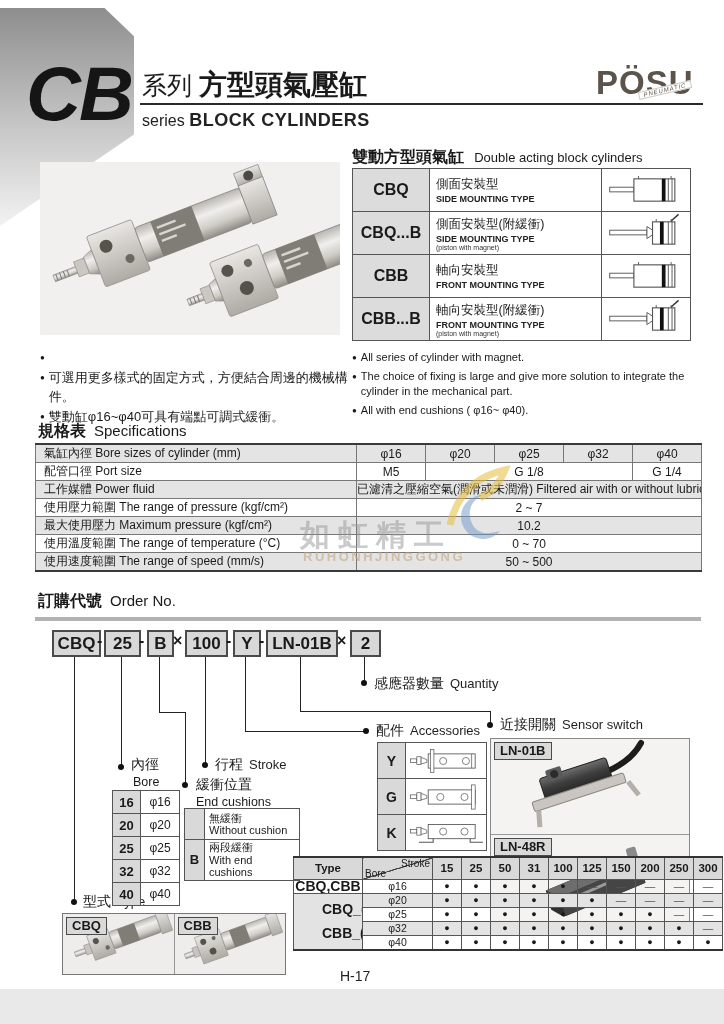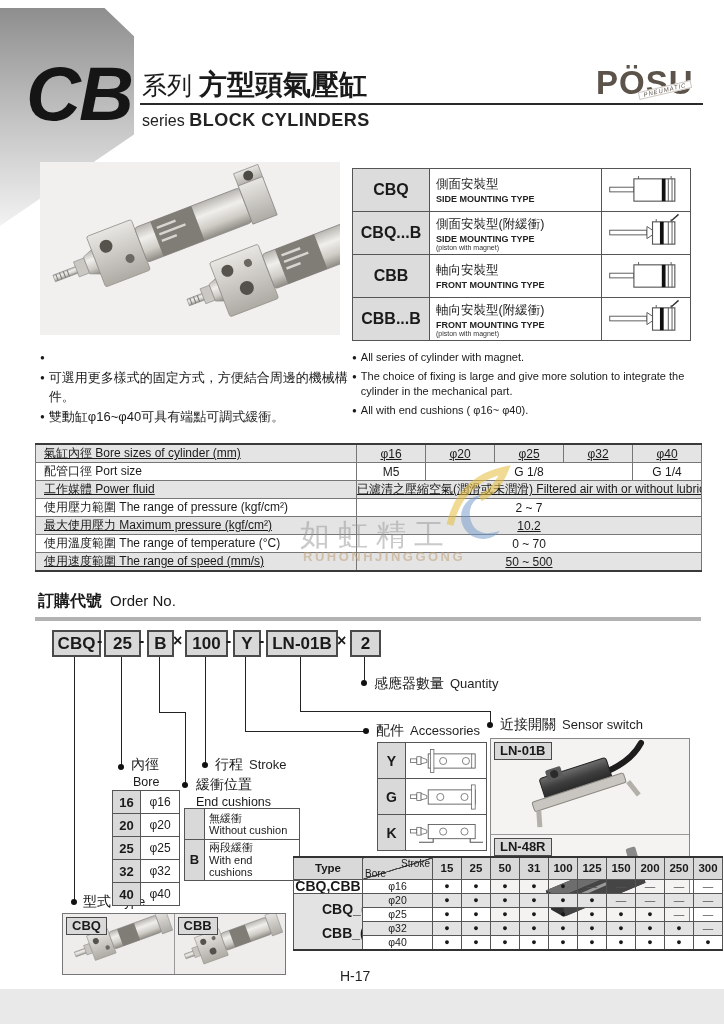--- a/index.html
+++ b/index.html
@@ -44,24 +44,24 @@
   
   .sect{font-size:15px;}
   .sect b{font-size:16px;margin-right:8px;}
   
   .spec{left:35px;top:443px;width:666px;table-layout:fixed;border-top:2px solid #3a3a3a;border-bottom:2px solid #3a3a3a;}
   .spec tr{height:18px;}
   .spec td{border-top:1px solid #777;font-size:12px;text-align:center;padding:0;overflow:hidden;white-space:nowrap;}
   .spec td.lbl{text-align:left;padding-left:8px;border-left:1px solid #777;}
   .spec td.v{border-left:1px solid #777;}
   .spec td.last{border-right:1px solid #777;}
-  .spec tr.shade td{background:#e4e4e4;text-decoration:underline;}
+  .spec tr.shade td{background:#e4e4e4;}
   
   .wm{pointer-events:none;z-index:6;}
-  .wm-zh{left:300px;top:515px;font-size:30px;font-weight:normal;color:rgba(150,150,150,.5);letter-spacing:8px;}
+  .wm-zh{left:300px;top:515px;font-size:30px;font-weight:bold;color:rgba(150,150,150,.5);letter-spacing:8px;}
   .wm-en{left:303px;top:549px;font-size:13px;color:rgba(190,160,120,.55);letter-spacing:2.5px;font-weight:bold;}
   
   .order-rule{left:35px;top:617px;width:666px;height:4px;background:#b2b2b2;}
   .seg{position:absolute;top:630px;height:23px;background:#d8d8d8;border:2px solid #4a4a4a;
        font-size:17px;font-weight:bold;text-align:center;line-height:23px;}
   .sep{position:absolute;top:632px;font-size:16px;font-weight:bold;}
   .vline{position:absolute;width:1px;background:#222;}
   .hline{position:absolute;height:1px;background:#222;}
   .dot{position:absolute;width:6px;height:6px;border-radius:50%;background:#111;}
   .callout{position:absolute;font-size:14px;white-space:nowrap;}
@@ -181,20 +181,24 @@
         <rect x="86" y="-18" width="104" height="37" rx="3" fill="url(#metal)" stroke="#8a8a8a" stroke-width=".8"></rect>
         <rect x="100" y="-18" width="42" height="37" fill="#807d77"></rect>
         <path d="M104,-10 h20 M104,-3 h26 M104,4 h15" stroke="#d8d6d1" stroke-width="2.5"></path>
         <rect x="190" y="-33" width="24" height="14" fill="url(#blockg)" stroke="#8a8a8a" stroke-width=".7"></rect>
         <circle cx="202" cy="-27" r="4.5" fill="#4c4a45"></circle>
         <rect x="190" y="-20" width="24" height="41" fill="url(#blockg)" stroke="#8a8a8a" stroke-width=".8"></rect>
       </g>
     </svg>
   </div>
 
+  <div class="abs ov-title">
+    <b>雙動方型頭氣缸</b>
+    <span>Double acting block cylinders</span>
+  </div>
   <table class="abs ovt">
     <tbody>
       <tr>
         <td class="code">CBQ</td>
         <td class="desc">
           <div class="zh">側面安裝型</div>
           <div class="en">SIDE MOUNTING TYPE</div>
         </td>
         <td class="dia">
           <svg width="80" height="40" viewBox="0 0 86 42" style="margin:0 auto">
@@ -284,20 +288,23 @@
     <div class="feat-item">
         <span class="blt">●</span>
         <span>The choice of fixing is large and give more solution to integrate the cylinder in the mechanical part.</span>
       </div>
     <div class="feat-item">
         <span class="blt">●</span>
         <span>All with end cushions ( φ16~ φ40).</span>
       </div>
   </div>
 
+  <div class="abs sect" style="left:38px;top:421px;">
+    <b>規格表</b><span>Specifications</span>
+  </div>
   <table class="abs spec">
     <colgroup>
         <col style="width:321px">
         <col style="width:69px">
         <col style="width:69px">
         <col style="width:69px">
         <col style="width:69px">
         <col style="width:69px">
       </colgroup>
     <tbody>

